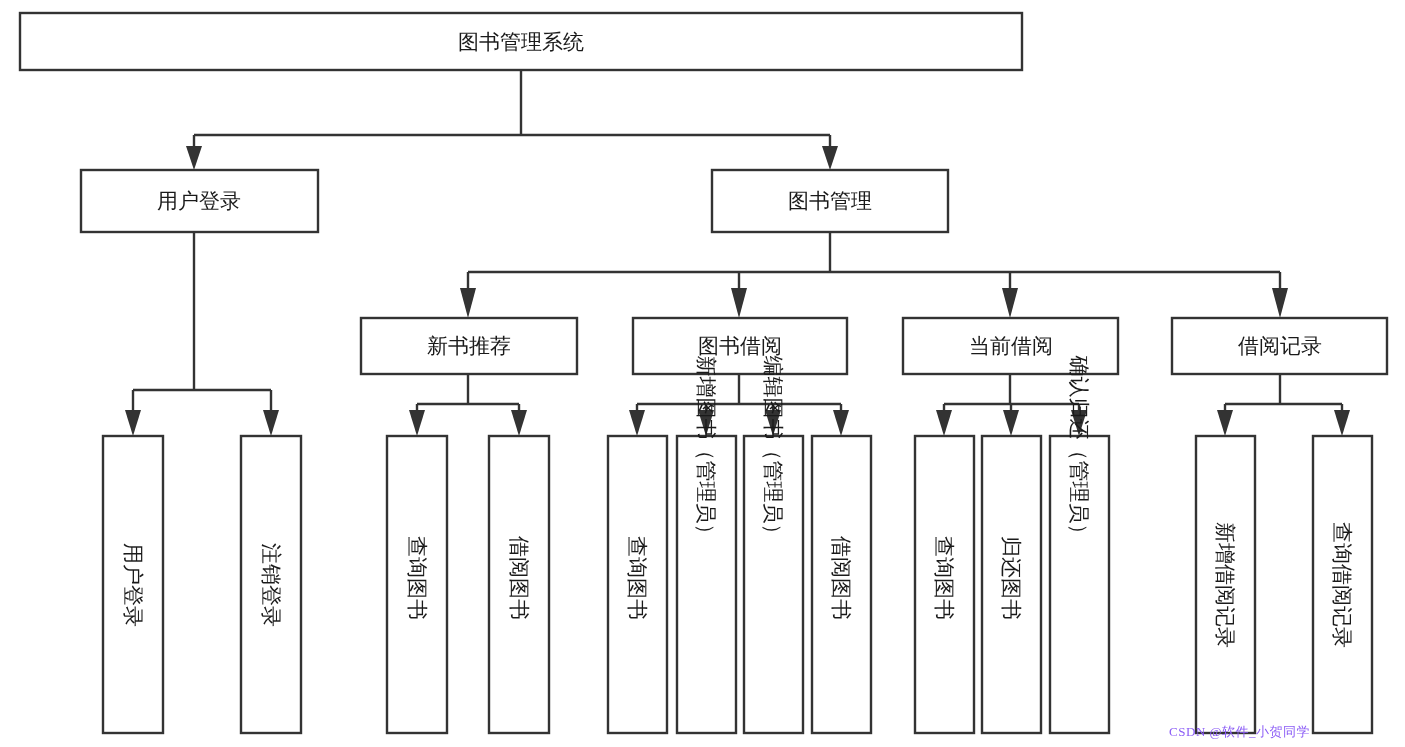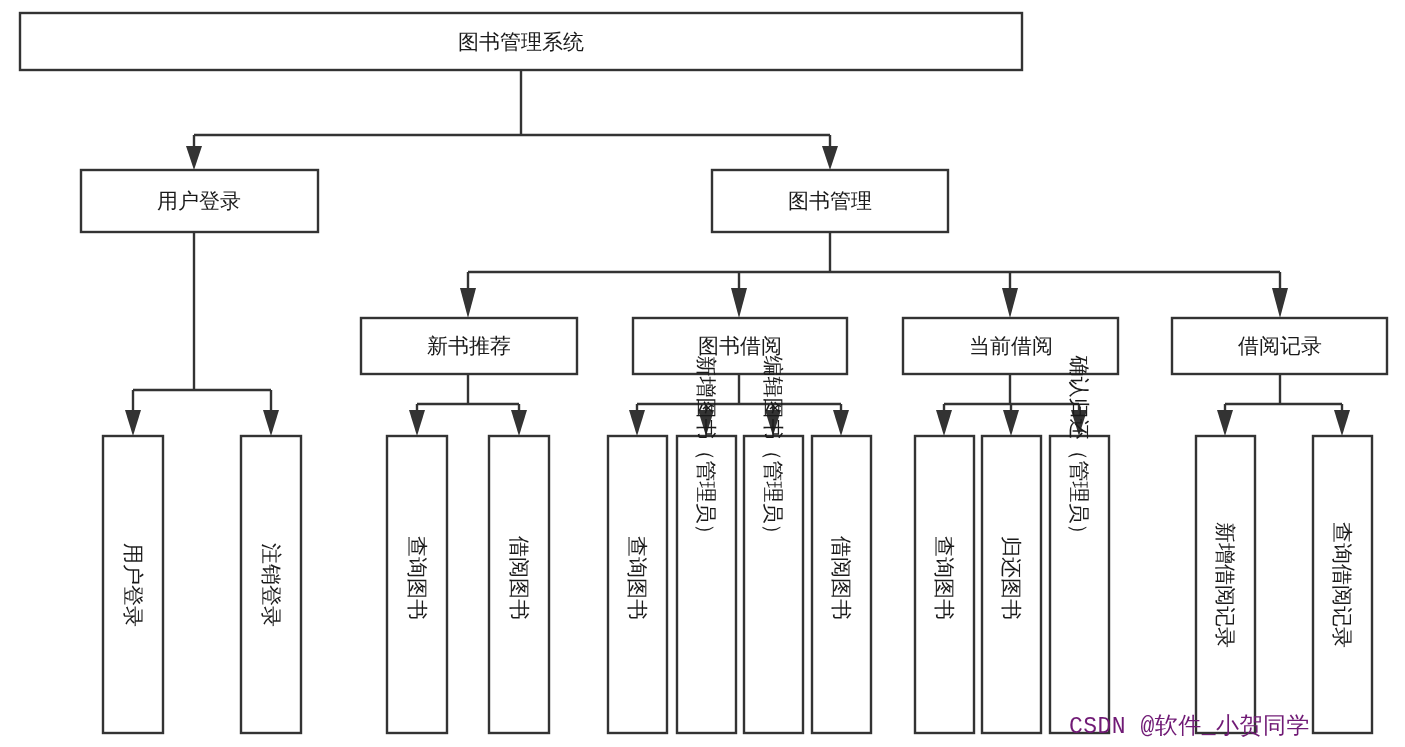--- a/index.html
+++ b/index.html
@@ -51,23 +51,23 @@
   .node-label-v {
     font-family: "Liberation Sans", sans-serif;
     font-size: 21px;
     fill: #1a1a1a;
     text-anchor: middle;
   }
   .watermark {
     position: absolute;
     right: 8px;
     bottom: 6px;
-    font-family: Liberation Mono, monospace;
-    font-size: 23px;
-    color: #701a75;
+    font-family: Liberation Serif, serif;
+    font-size: 13px;
+    color: #8b5cf6;
     letter-spacing: 0.5px;
     white-space: nowrap;
     user-select: none;
   }
 </style>
 </head>
 <body>
 
 <div id="diagram-root">
 

